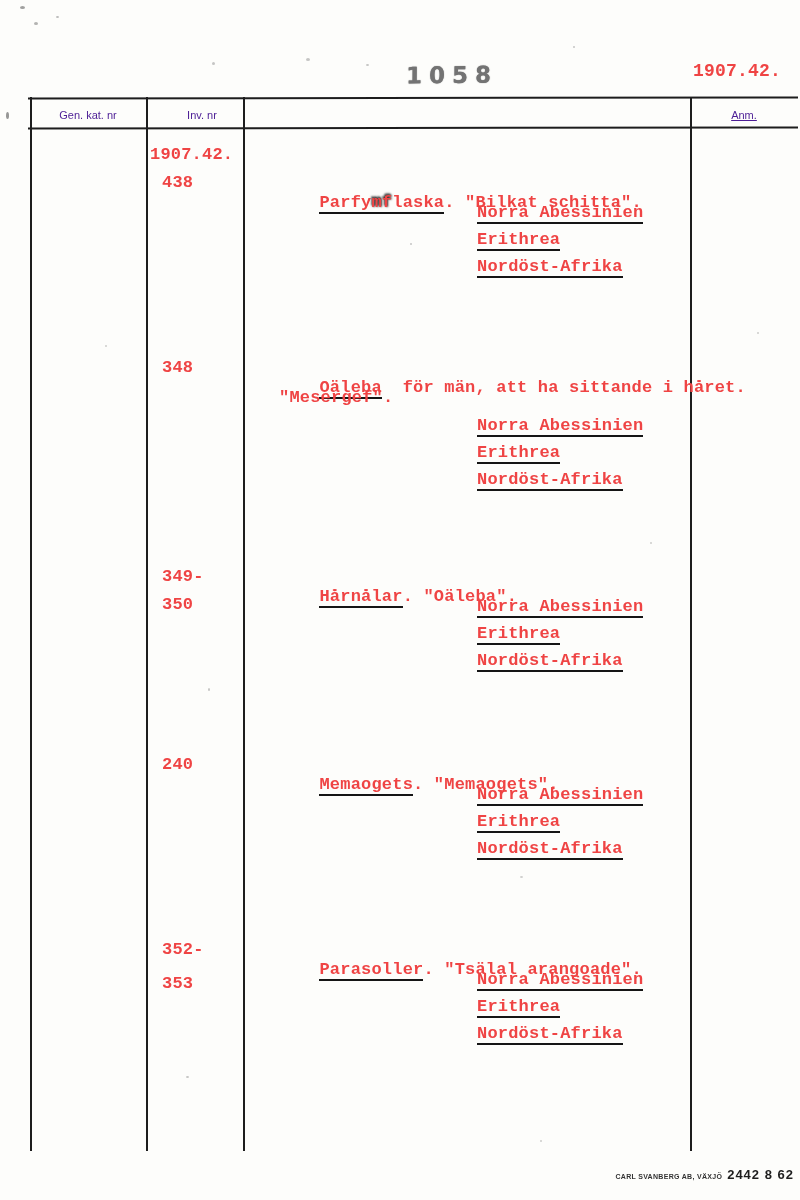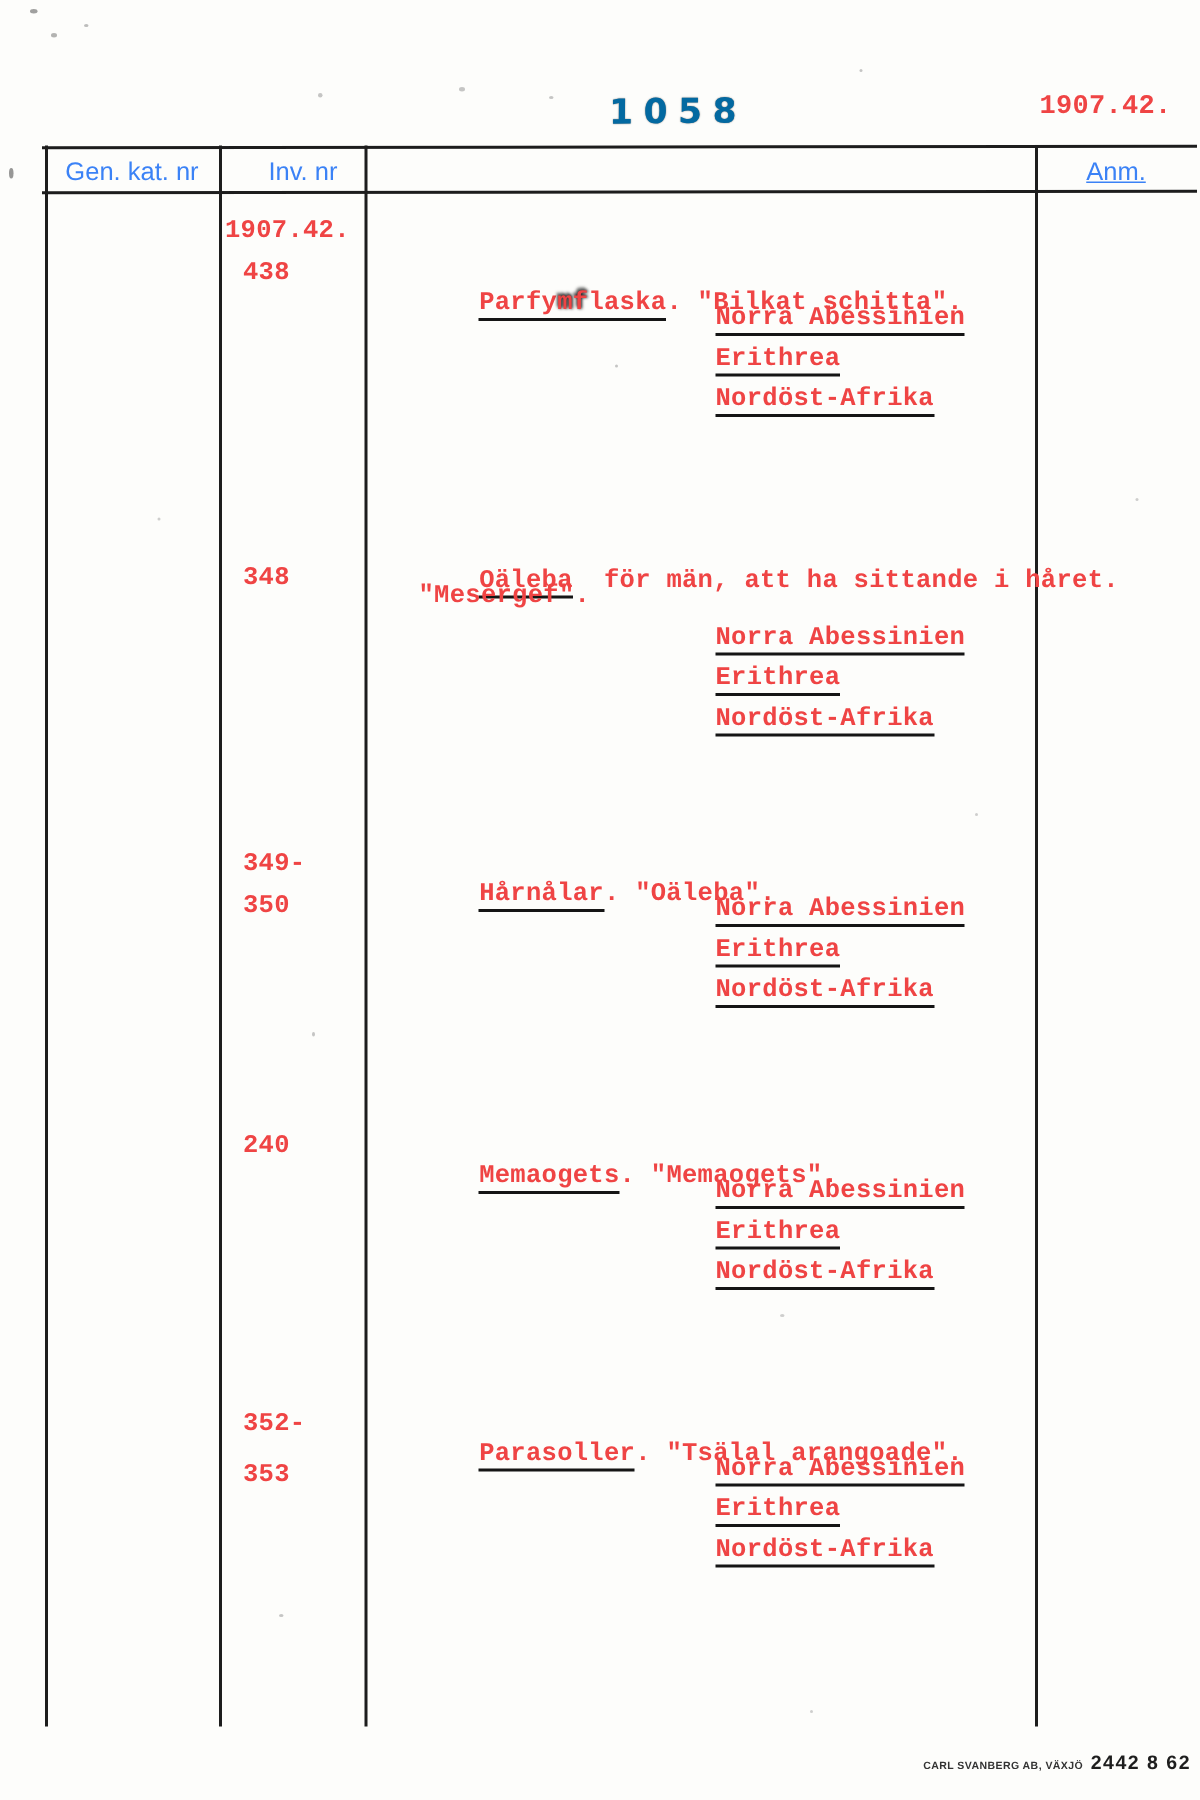--- a/index.html
+++ b/index.html
@@ -10,38 +10,38 @@
     color:#161616;
   }
   
   .line{position:absolute;background:#1d1d1d;}
   .hline{height:2px;}
   .vline{width:2px;}
   
   .form-label{
     position:absolute;top:104px;height:22px;line-height:22px;
     font-family:"Liberation Sans","DejaVu Sans",sans-serif;
-    font-size:17px;color:#3b82f6;text-align:center;
+    font-size:11px;color:#4c1d95;text-align:center;
   }
   
   .tw{
     position:absolute;white-space:pre;
     font-family:"Liberation Mono","DejaVu Sans Mono",monospace;
     font-size:17px;line-height:20px;font-weight:700;color:#ef4444;
     letter-spacing:0.2px;
   }
   .u{border-bottom:2px solid #151515;padding-bottom:0px;}
   .smudge{
     text-shadow:0 -1px 2px rgba(25,25,25,.9),1px 0 2px rgba(25,25,25,.65),-1px -2px 2px rgba(25,25,25,.5);
   }
   
   .stamp{
     position:absolute;left:406px;top:62px;
     font-family:"DejaVu Sans",sans-serif;font-size:23px;font-weight:600;
-    letter-spacing:7px;color:#0369a1;transform:rotate(-0.6deg) skewX(-1deg);
+    letter-spacing:7px;color:#737373;transform:rotate(-0.6deg) skewX(-1deg);
     text-shadow:0 0 1px #6a6a6a;
   }
   .top-right{
     position:absolute;left:693px;top:61px;font-size:18px;
   }
   
   .entry{position:absolute;left:0;top:0;width:800px;}
   .entry .inv-nr{left:162px;}
   .entry .main-line{left:257px;}
   .entry .extra-line{left:279px;}
@@ -88,21 +88,21 @@
     <div class="extras"></div>
     <div class="locs">
           <div class="tw loc-line" style="top: 30px;"><span class="u">Norra Abessinien</span></div>
           <div class="tw loc-line" style="top: 57px;"><span class="u">Erithrea</span></div>
           <div class="tw loc-line" style="top: 84px;"><span class="u">Nordöst-Afrika</span></div>
         </div>
   </div>
 
   <div class="entry" style="top: 358px;">
     <div class="inv-lines">
-          <div class="tw inv-nr" style="top: 0px; margin-top: 18px;">348</div>
+          <div class="tw inv-nr" style="top: 0px;">348</div>
         </div>
     <div class="tw main-line" style="top: 0px;">
       <span class="u">Oäleba</span><span>  för män, att ha sittande i håret.</span>
     </div>
     <div class="extras">
           <div class="tw extra-line" style="top: 30px;">"Mesergef".</div>
         </div>
     <div class="locs">
           <div class="tw loc-line" style="top: 58px;"><span class="u">Norra Abessinien</span></div>
           <div class="tw loc-line" style="top: 85px;"><span class="u">Erithrea</span></div>

